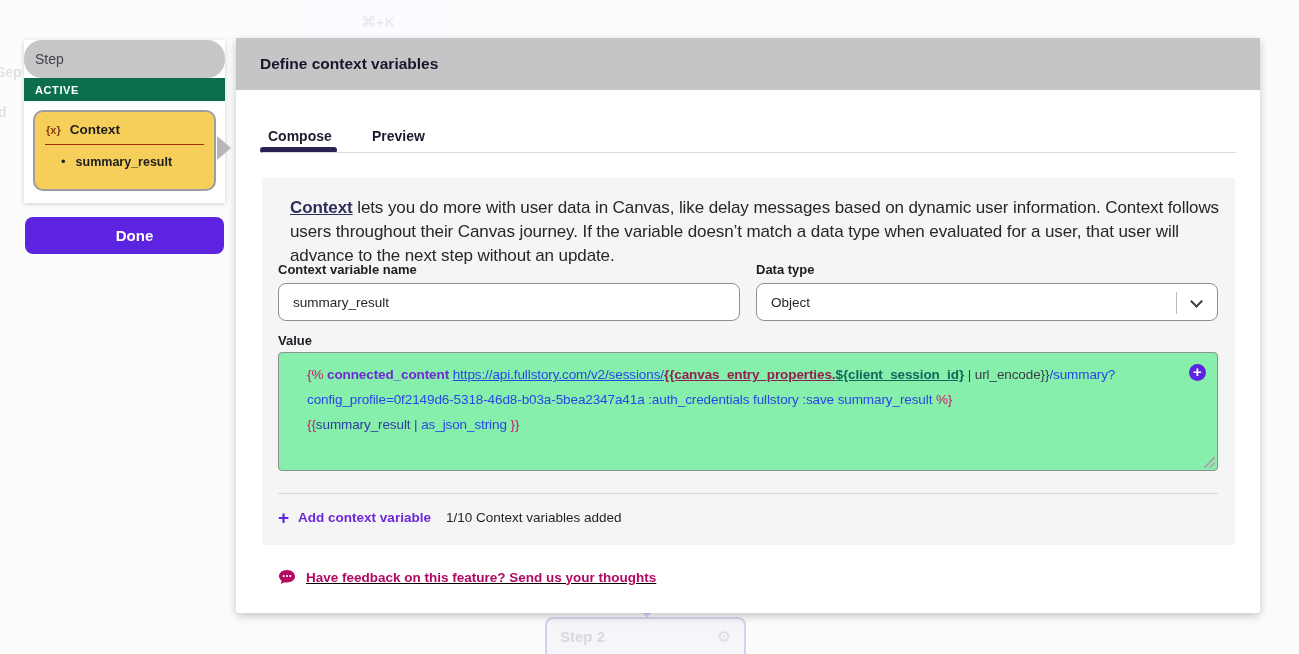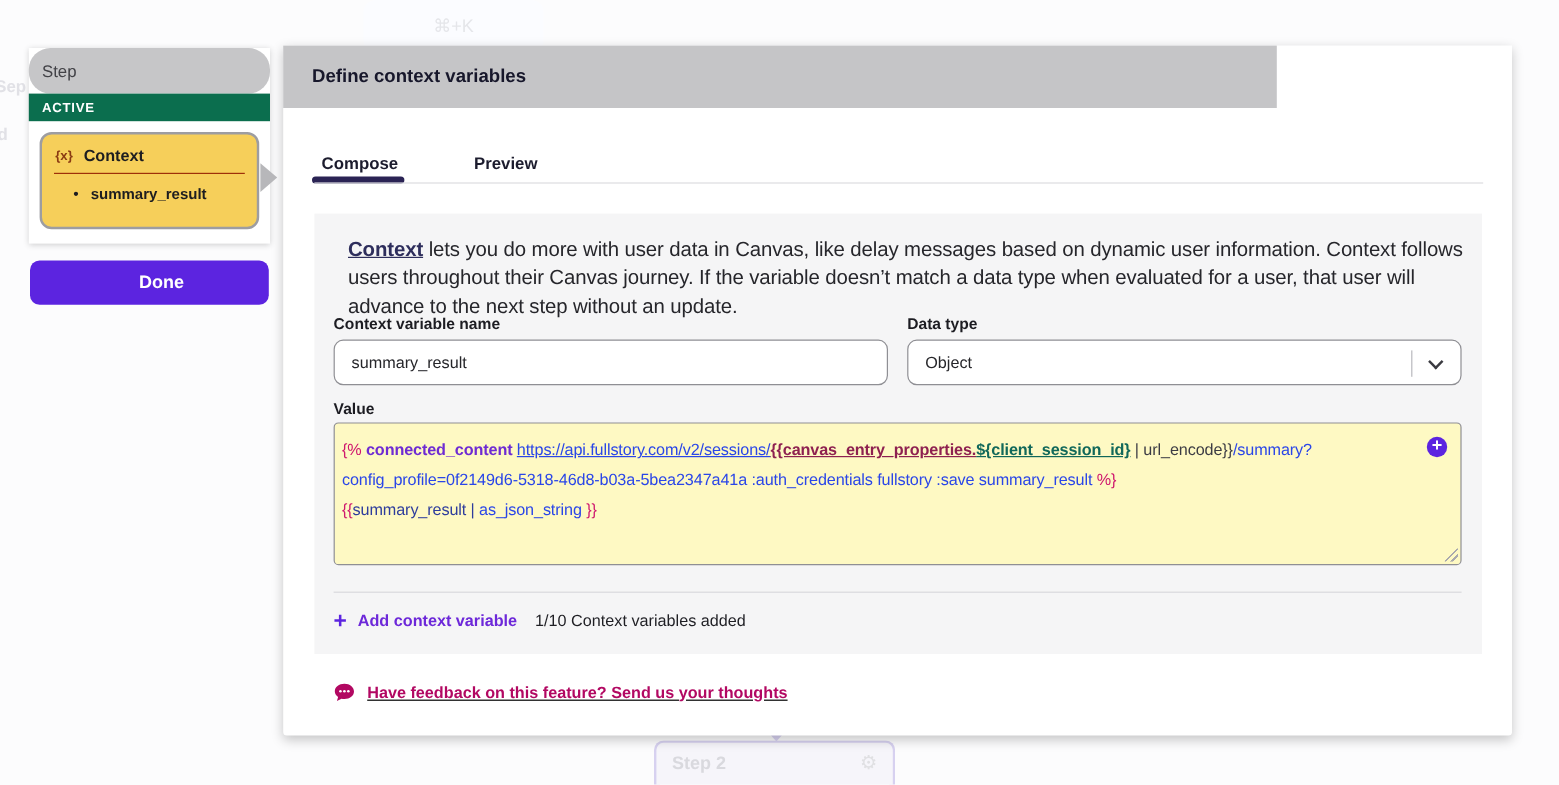--- a/index.html
+++ b/index.html
@@ -39,27 +39,27 @@
   .cb-item { color:#1d1d20; font-weight:bold; font-size:12.5px; }
   .panel-arrow { position:absolute; left:217px; top:136px; width:0; height:0; z-index:3;
     border-top:12px solid transparent; border-bottom:12px solid transparent; border-left:14px solid #b7b7ba; }
   .done-btn { position:absolute; left:25px; top:217px; width:199px; height:37px;
     background:#5c24e0; color:#ffffff; font-weight:bold; font-size:15px;
     border:none; border-radius:8px; cursor:pointer; font-family:inherit;padding-left:20px; }
 
   
   .modal { position:absolute; left:236px; top:38px; width:1024px; height:575px;
     background:#ffffff; box-shadow:0 3px 10px rgba(0,0,0,.22); border-radius:0 0 3px 3px; }
-  .modal-header { position:absolute; left:0; top:0; width:828px; height:52px; background:#c5c5c7;
+  .modal-header { position:absolute; left:0; top:0; width:1024px; height:52px; background:#c5c5c7;
     display:flex; align-items:center; padding-left:24px; }
   .modal-title { color:#17172b; font-weight:bold; font-size:15.5px; }
 
   .tab { position:absolute; top:90px; font-size:14px; font-weight:bold; color:#1c1c2e; cursor:pointer; }
   .tab-compose { left:32px; }
-  .tab-preview { left:136px;margin-left:23px; }
+  .tab-preview { left:136px; }
   .tab-underline { position:absolute; left:24px; top:109px; width:77px; height:6px;
     background:#2a2354; border-radius:3px; }
   .tabs-divider { position:absolute; left:26px; top:114px; width:974px; border-top:1px solid #dcdce0; }
 
   .gray-panel { position:absolute; left:26px; top:140px; width:973px; height:367px; background:#f5f5f6; }
 
   .desc { position:absolute; left:42px; top:158px; width:945px; font-size:17px;
     letter-spacing:-0.1px; line-height:1.42; color:#26262b;margin-left:12px; }
   .desc-link { color:#2e2e5c; text-decoration:underline; font-weight:bold; cursor:pointer; }
 
@@ -72,21 +72,21 @@
     border:1px solid #8f8f94; border-radius:8px; background:#ffffff; padding:0 14px;
     font-size:13.5px; color:#26262a; font-family:inherit; }
   .type-select { position:absolute; left:520px; top:245px; width:462px; height:38px;
     border:1px solid #8f8f94; border-radius:8px; background:#ffffff; display:flex;
     align-items:center; padding:0 14px; font-size:13.5px; color:#26262a; cursor:pointer; }
   .select-divider { position:absolute; right:40px; top:8px; width:1px; height:22px; background:#b9b9bd; }
   .select-chevron { position:absolute; right:16px; top:13px; width:9px; height:9px;
     border-right:2px solid #3a3a40; border-bottom:2px solid #3a3a40; transform:rotate(45deg); }
 
   .value-editor { position:absolute; left:42px; top:314px; width:940px; height:119px;
-    background:#fef9c3; border:1px solid #8f8f94; border-radius:4px; padding:9px 6px; cursor:text; }
+    background:#86efac; border:1px solid #8f8f94; border-radius:4px; padding:9px 28px; cursor:text; }
   .code-line { white-space:nowrap; font-size:13.5px; line-height:25px; letter-spacing:-0.1px; }
   .tk-m    { color:#cf176e; }
   .tk-kw   { color:#6e2bd3; font-weight:bold; }
   .tk-url  { color:#2a46e8; text-decoration:underline; }
   .tk-prop { color:#8e2150; font-weight:bold; text-decoration:underline; }
   .tk-sess { color:#11685a; font-weight:bold; text-decoration:underline; }
   .tk-p    { color:#3c3c44; }
   .tk-blue { color:#2a46e8; }
   .tk-navy { color:#2e3d9c; }
   .editor-plus { position:absolute; right:11px; top:11px; width:17px; height:17px; border-radius:50%;

